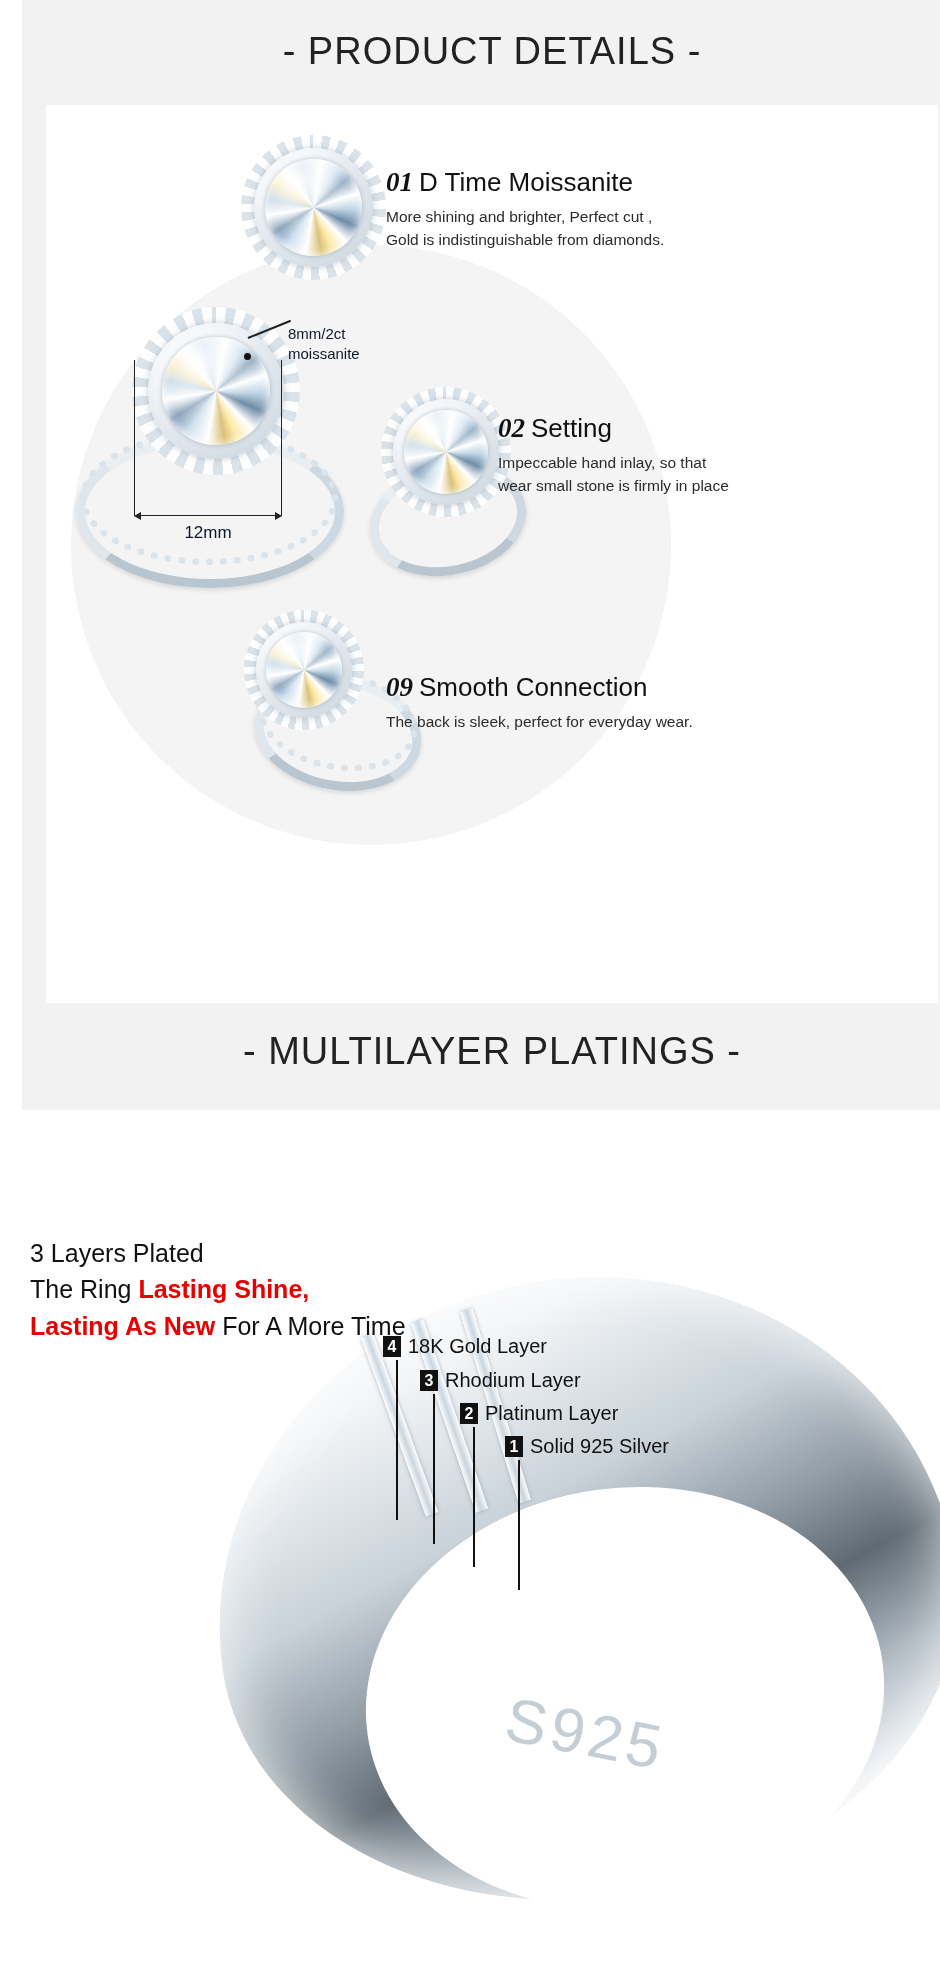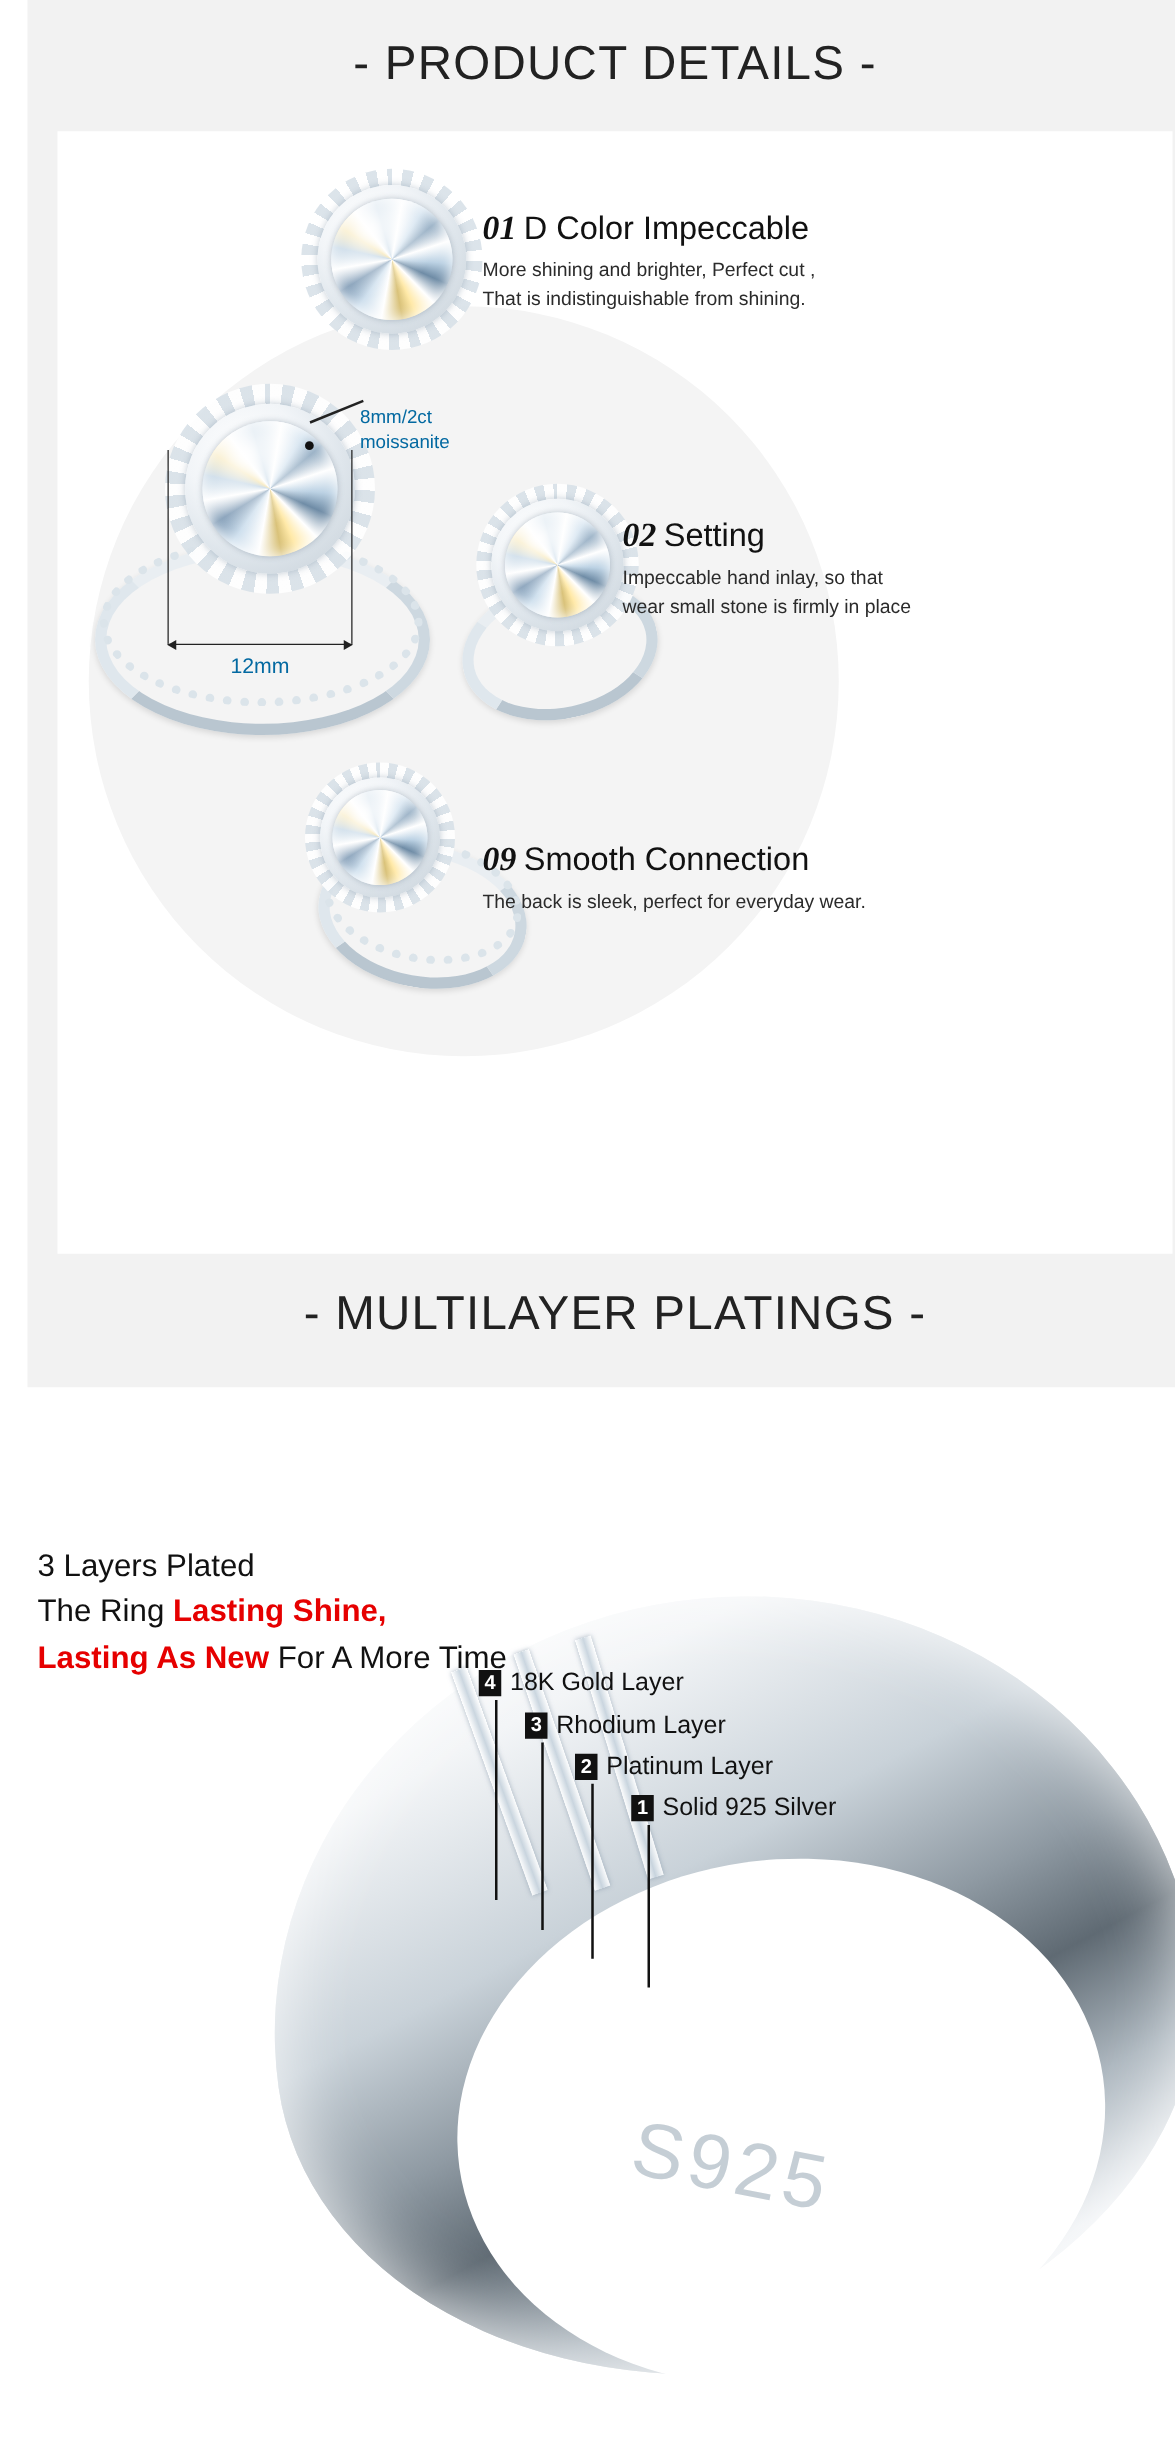--- a/index.html
+++ b/index.html
@@ -120,21 +120,21 @@
     line-height: 1.5;
     margin-top: 7px;
   }
   .feature-block { position: absolute; }
 
   
   .dim-line { position: absolute; background: #222; }
   .dim-text {
     position: absolute;
     font-size: 15px;
-    color: #0369a1;
+    color: #0f172a;
     line-height: 1.35;
     white-space: nowrap;
   }
   .dim-text.center { text-align: center; }
   .arrow-l, .arrow-r {
     position: absolute;
     width: 0; height: 0;
     border-top: 4px solid transparent;
     border-bottom: 4px solid transparent;
   }
@@ -257,25 +257,25 @@
     <div class="gem-wrap" style="left:195px; top:30px; width:145px; height:150px;">
       <div class="halo-dots" style="left:0; top:0; width:145px; height:145px;"></div>
       <div class="halo-ring" style="left:13px; top:13px; width:119px; height:119px;"></div>
       <div class="center-stone" style="left:24px; top:24px; width:97px; height:97px;"></div>
       <div class="stone-gloss" style="left:24px; top:24px; width:97px; height:97px;"></div>
     </div>
 
     <div class="feature-block" style="left:340px; top:62px;">
       <div style="display:flex; align-items:baseline;">
         <span class="feature-num">01</span>
-        <span class="feature-head">D Color Impeccable</span>
+        <span class="feature-head">D Time Moissanite</span>
       </div>
       <div class="feature-body">
         <div>More shining and brighter, Perfect cut ,</div>
-        <div>That is indistinguishable from shining.</div>
+        <div>Gold is indistinguishable from diamonds.</div>
       </div>
     </div>
 
     <div class="gem-wrap" style="left:20px; top:200px; width:300px; height:290px;">
 
       <div class="band" style="left:10px; top:130px; width:250px; height:135px; border-radius:50%;"></div>
       <div class="band-pave" style="left:14px; top:126px; width:244px; height:120px;"></div>
 
       <div class="halo-dots" style="left:66px; top:2px; width:168px; height:168px;"></div>
       <div class="halo-ring" style="left:82px; top:18px; width:136px; height:136px;"></div>

